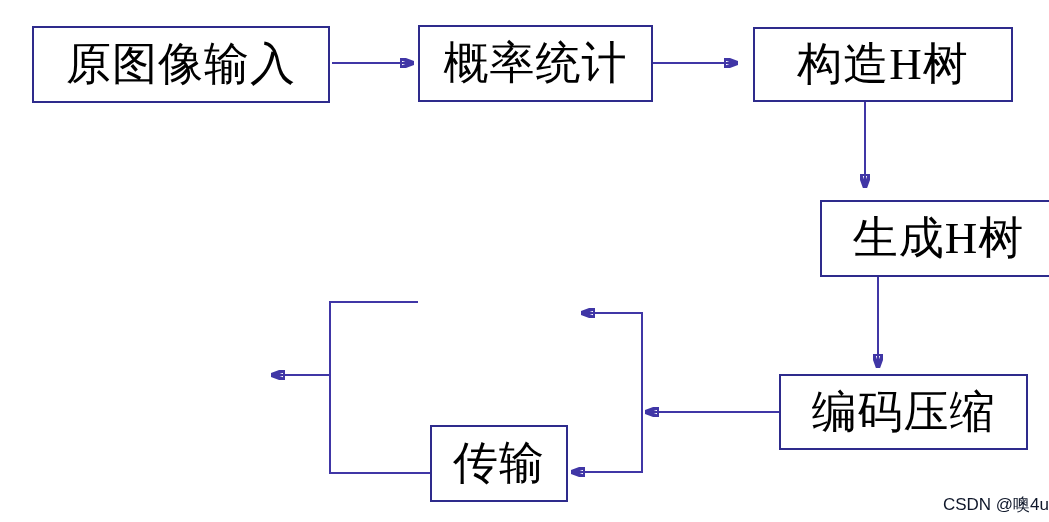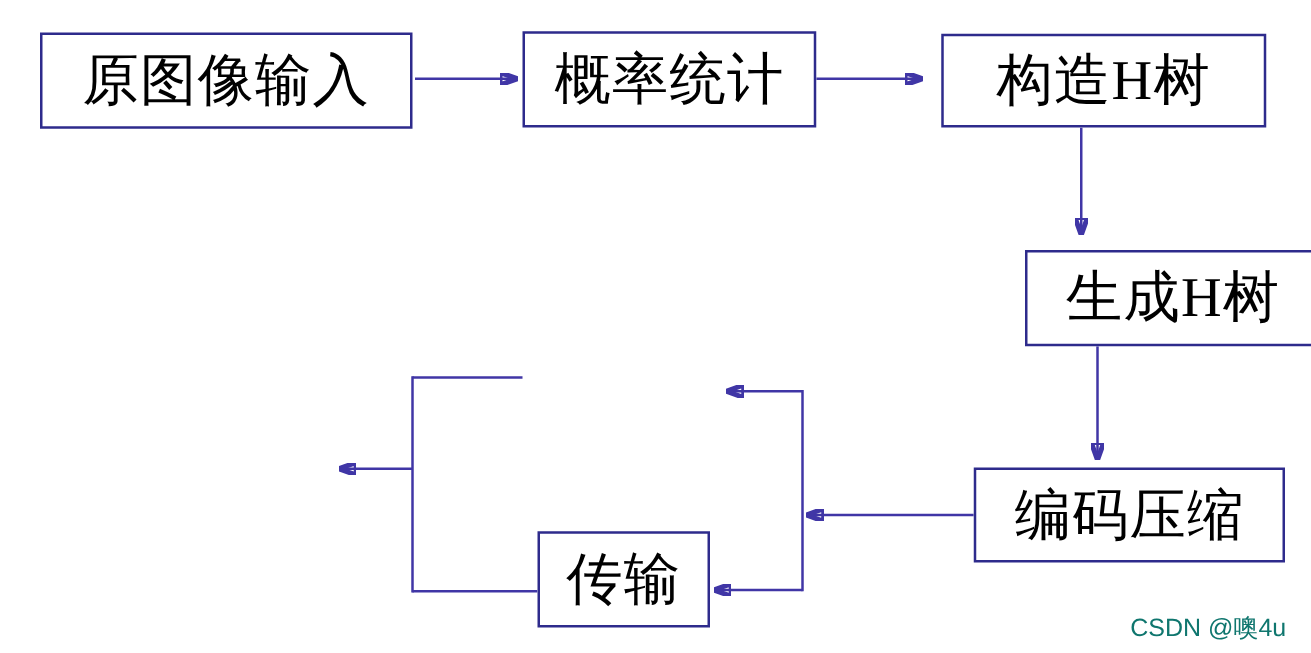--- a/index.html
+++ b/index.html
@@ -24,24 +24,24 @@
     z-index:2;
   }
   #connectors{
     position:absolute;left:0;top:0;z-index:1;
   }
   #connectors path, #connectors line{
     stroke:#4036a6;stroke-width:2;fill:none;
   }
   #watermark{
     position:absolute;
-    right:20px;bottom:6px;
-    color:#0f766e;
+    right:0;bottom:6px;
+    color:#0f172a;
     font-family:"Liberation Sans","DejaVu Sans",sans-serif;
-    font-size:20px;
+    font-size:17px;
     z-index:3;
   }
 </style>
 </head>
 <body>
 
 <div id="canvas">
 
   <svg id="connectors" width="1049" height="522">
     <defs>

